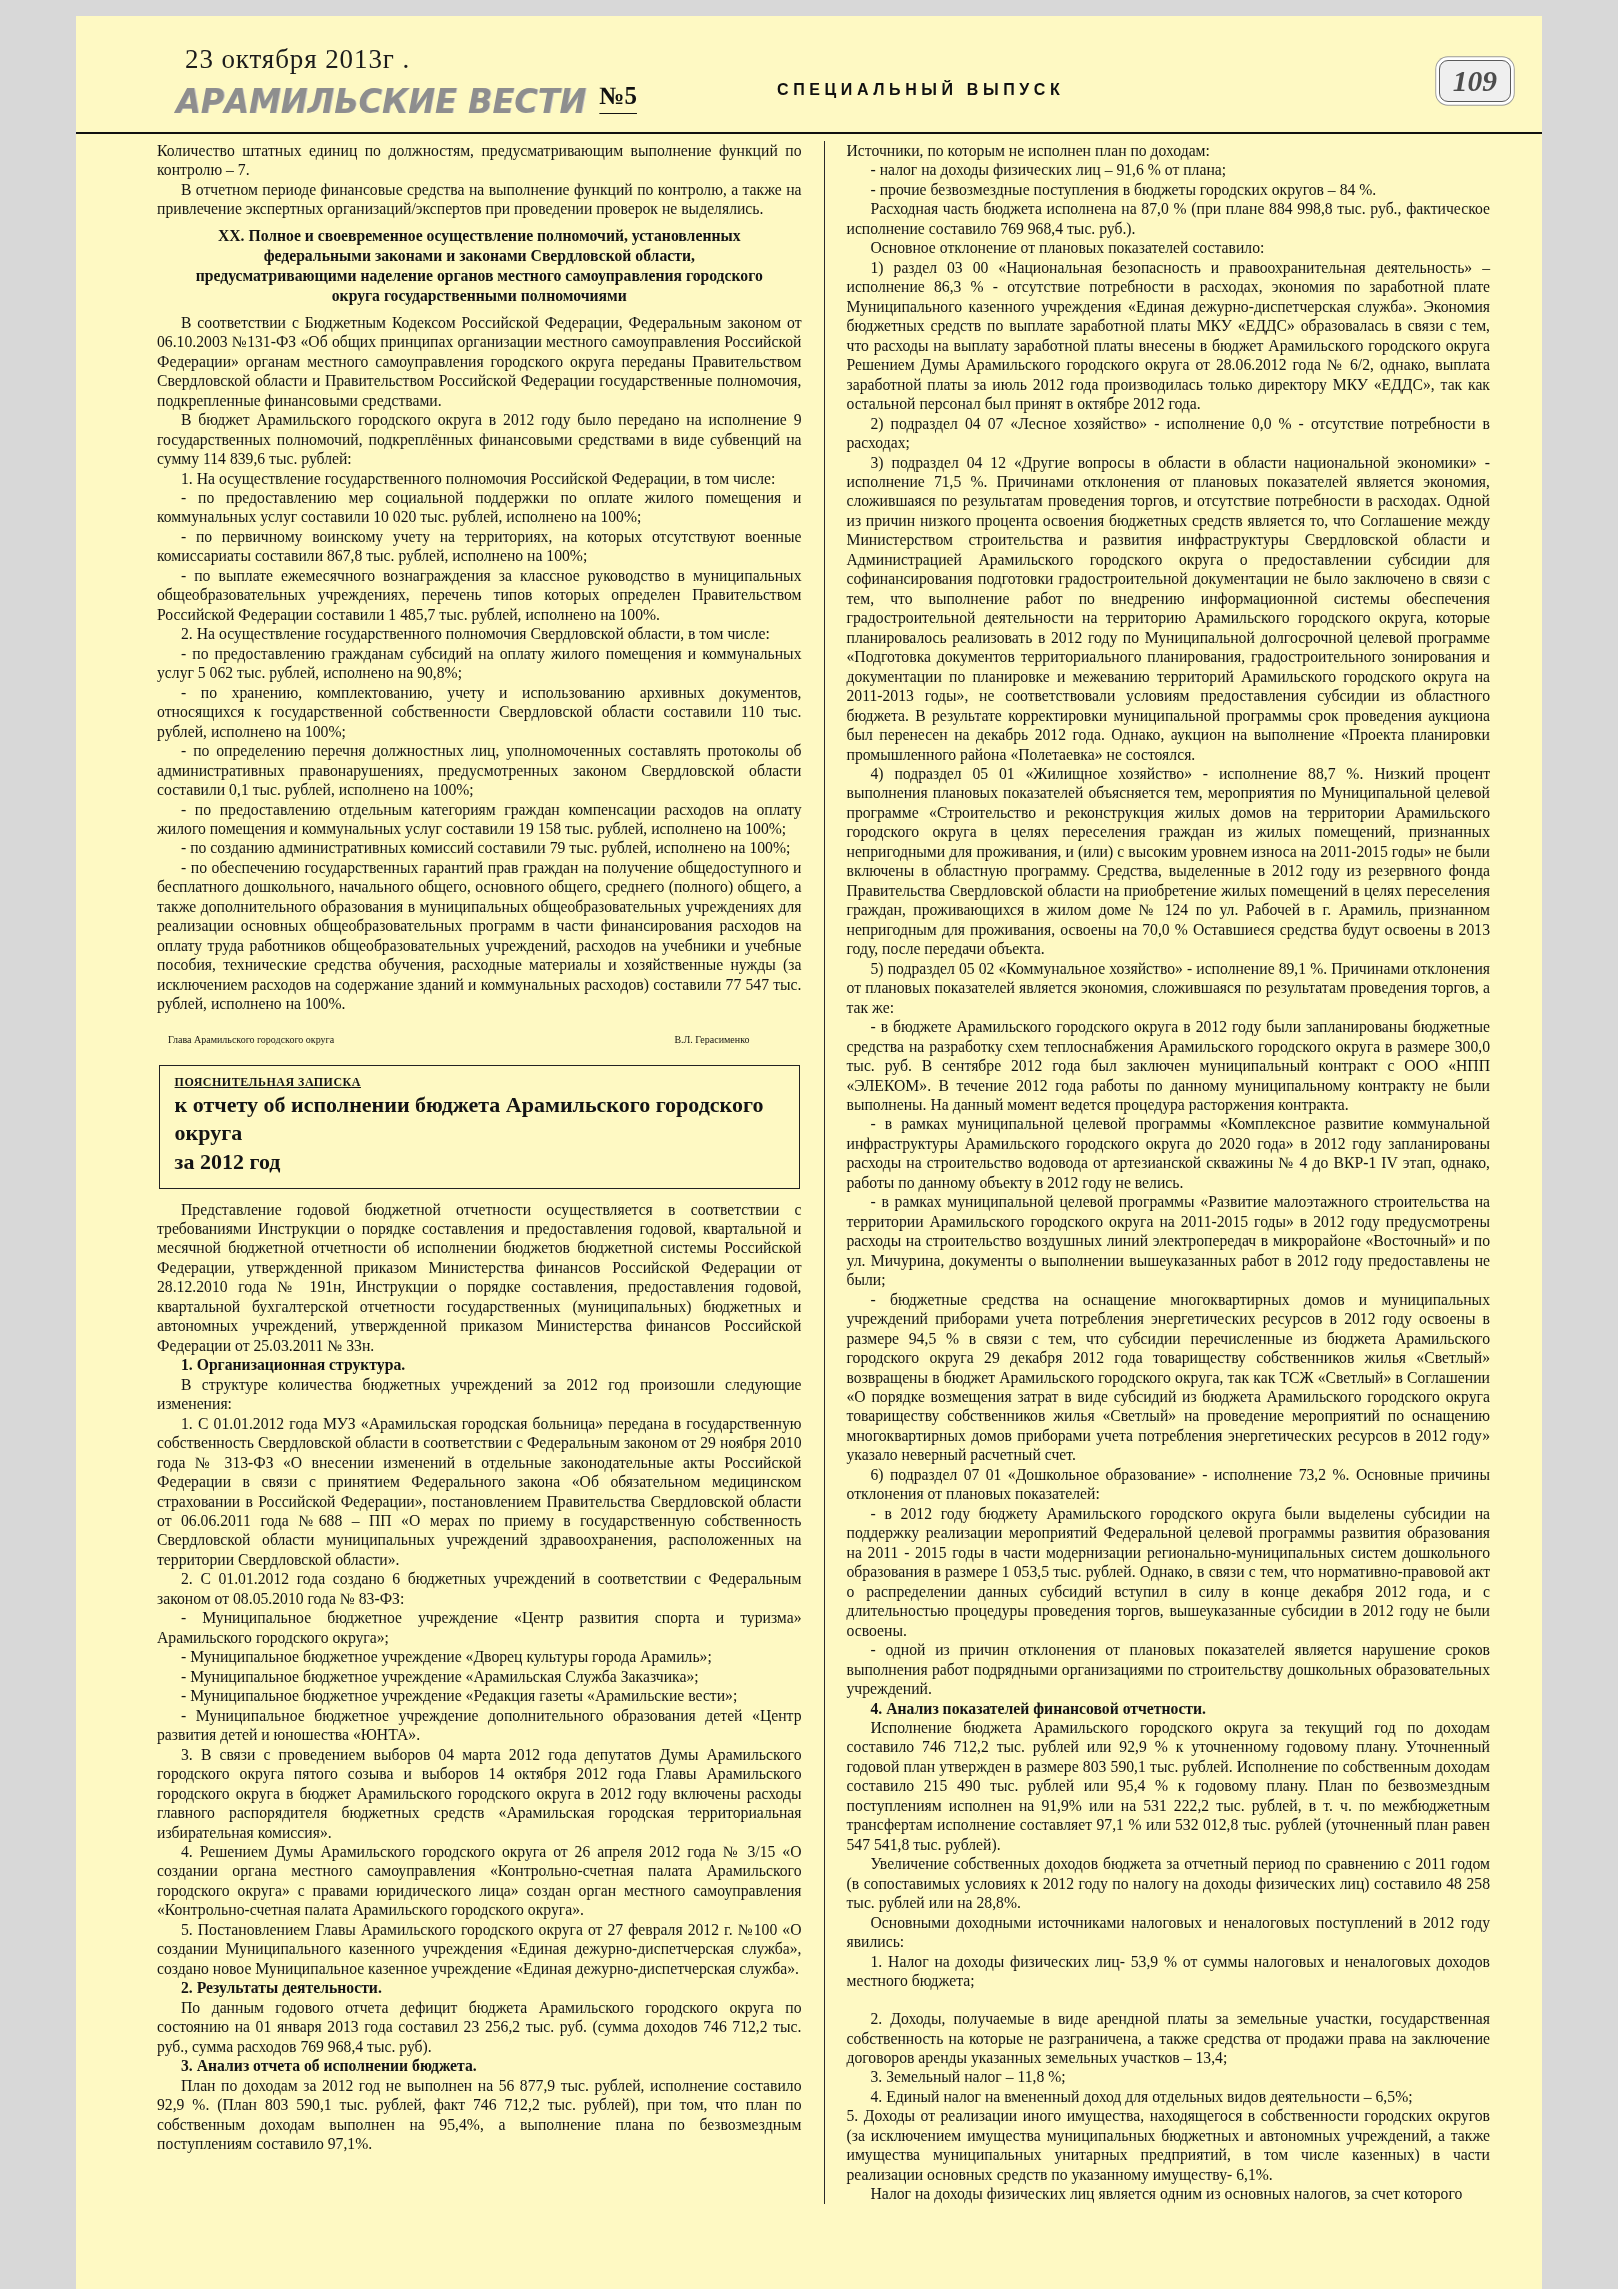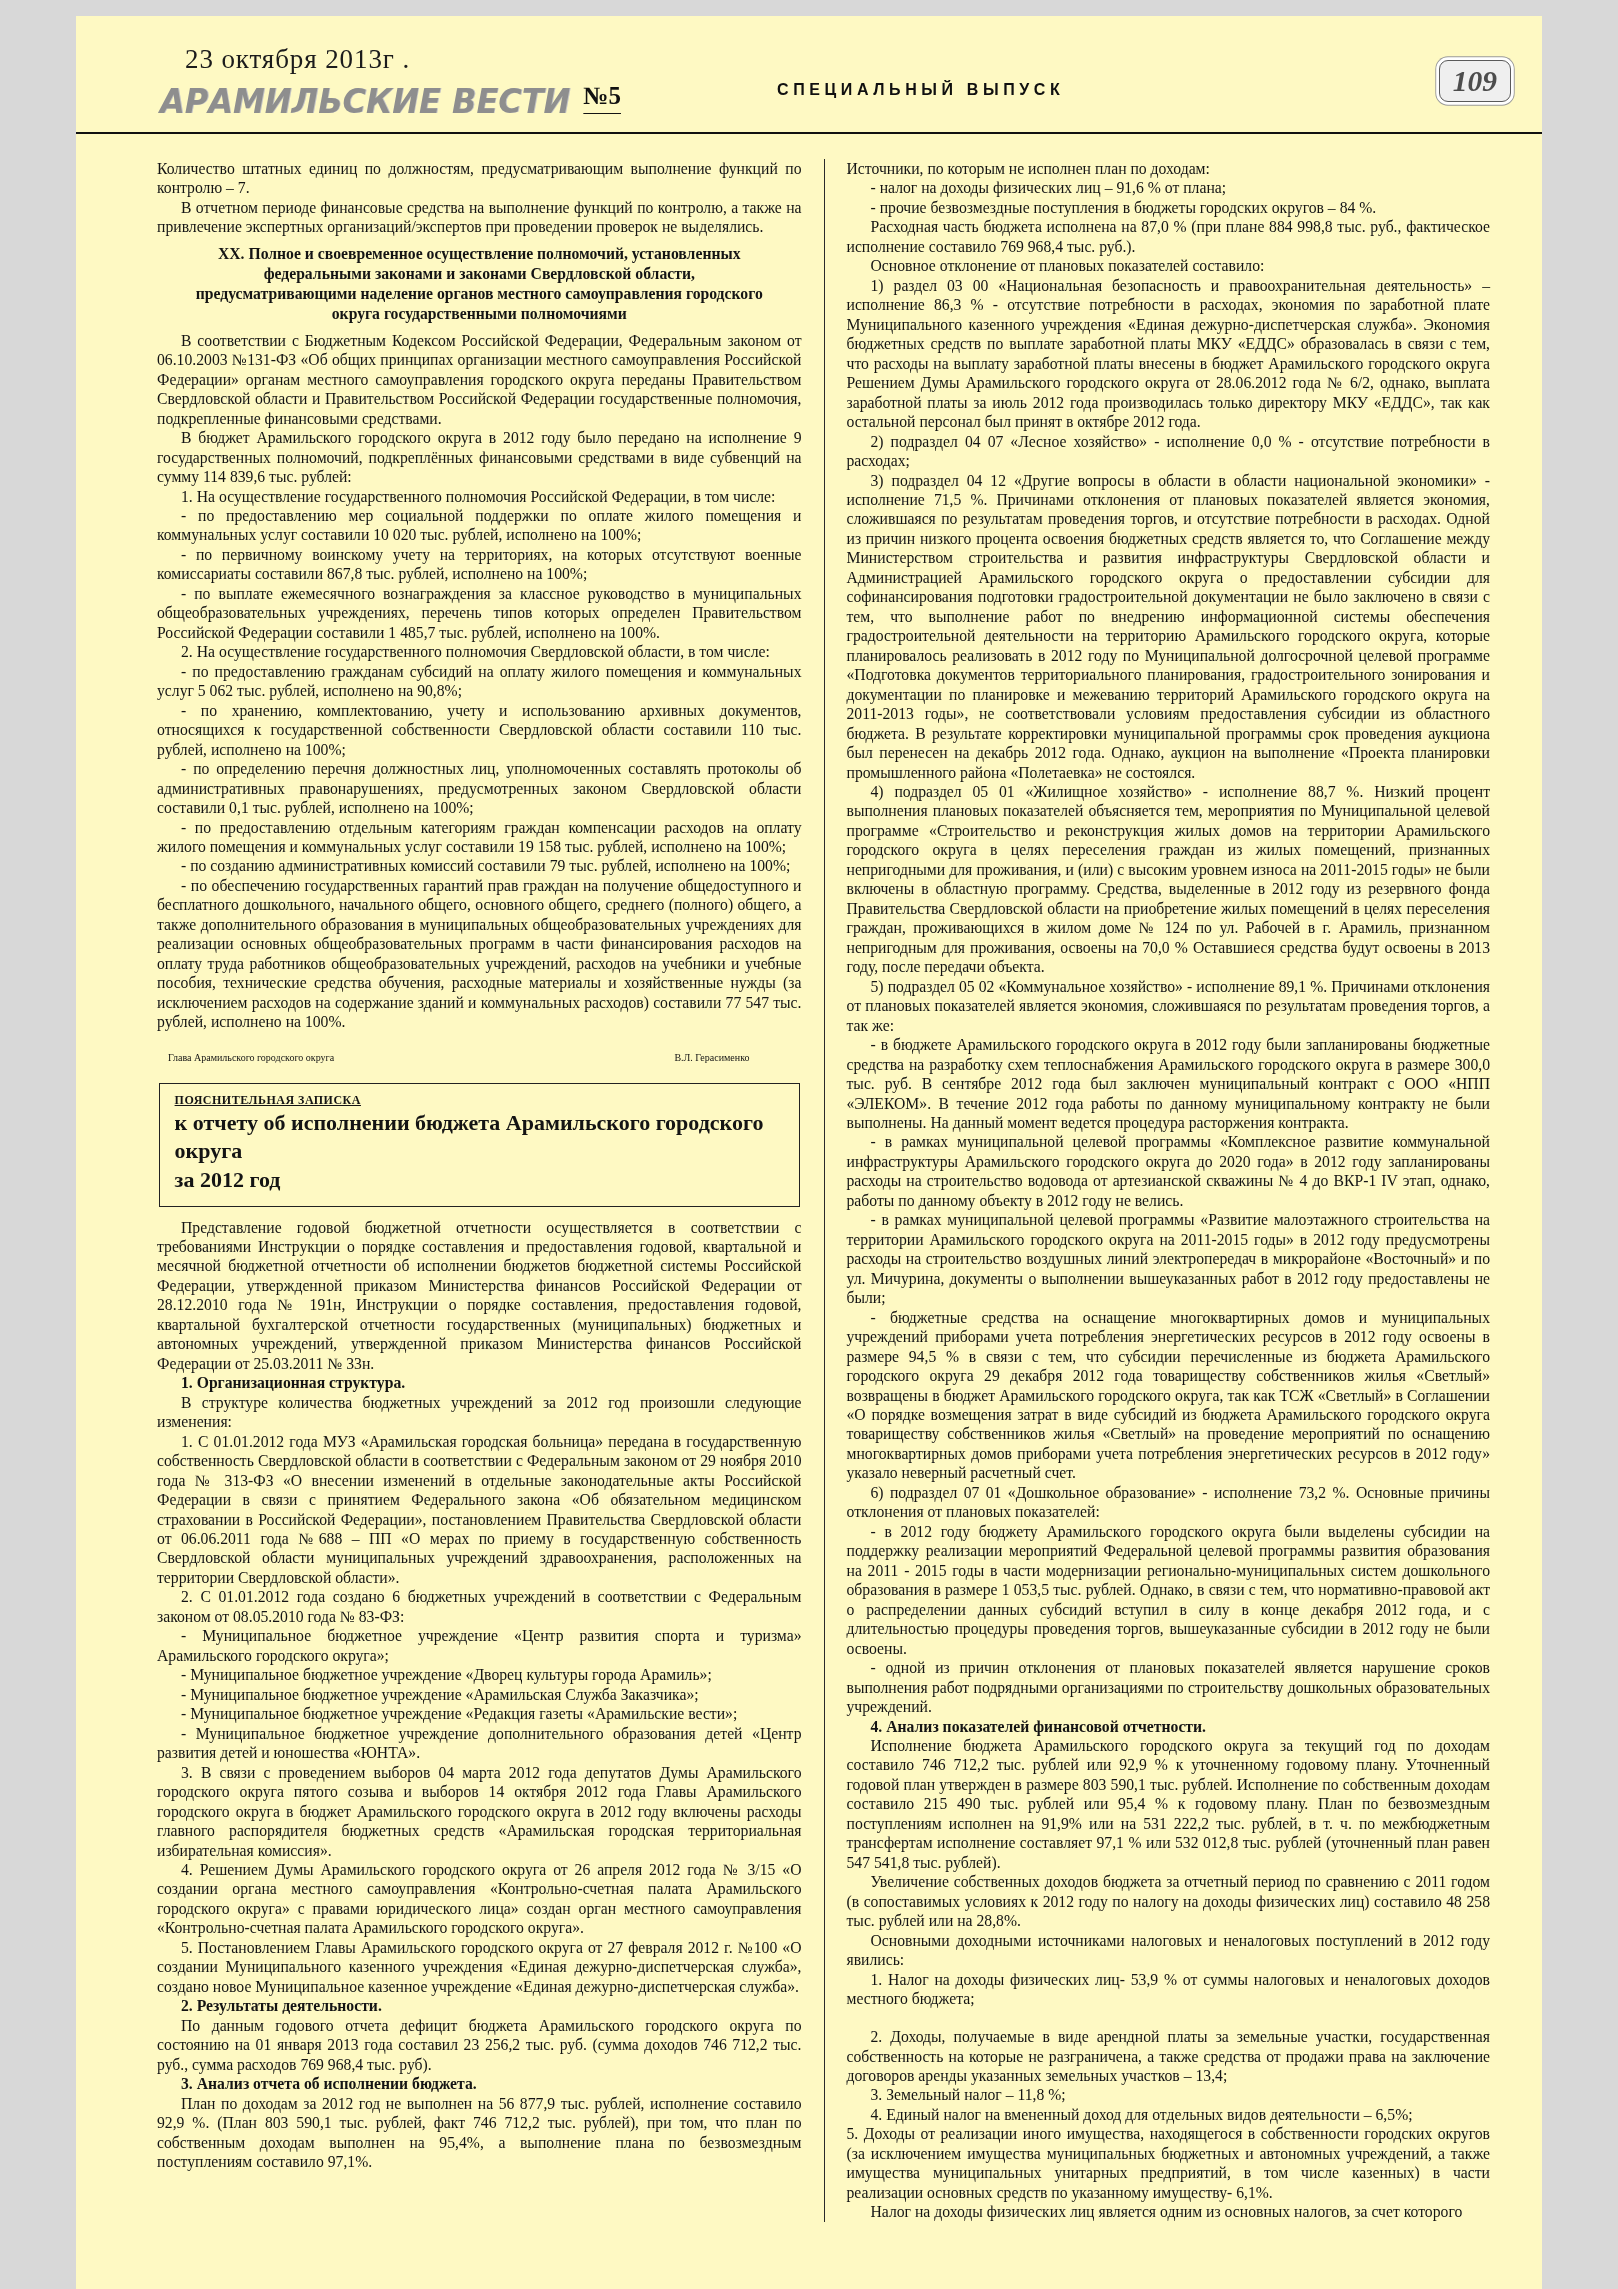--- a/index.html
+++ b/index.html
@@ -18,21 +18,21 @@
     position:relative;
     height:118px;
     border-bottom:2.8px solid #111;
     padding:0 37px 0 92px;
     box-sizing:border-box;
   }
   .date{
     position:absolute; left:109px; top:28px;
     font-size:27px; letter-spacing:0.9px; color:#1c1c1c;
   }
-  .logo-row{ position:absolute; left:84px; top:66px; white-space:nowrap;text-decoration:underline;}
+  .logo-row{ position:absolute; left:100px; top:66px; white-space:nowrap;text-decoration:underline;}
   .logo{
     font-family:"DejaVu Sans", sans-serif;
     font-style:italic; font-weight:bold;
     font-size:32px; letter-spacing:0px;
     color:#8e8e8e;
     text-shadow:0.9px 0.9px 0 #c4c4c4;
     display:inline-block; transform:scaleY(1.05);
   }
   .issue{
     font-family:"Liberation Serif", serif;
@@ -52,21 +52,21 @@
     border-radius:9px;
     background:#efefef;
     padding:3.7px 13px;
     font-family:"Liberation Serif", serif;
     font-style:italic; font-weight:bold;
     font-size:29.5px; color:#4d4d4d;
   }
   
   .columns{
     display:flex;
-    padding:25px 52px 0 81px;
+    padding:7px 52px 0 81px;
     box-sizing:border-box;
   }
   .col{ width:50%; box-sizing:border-box; }
   .col-left{ padding-right:22px; }
   .col-right{ border-left:1.4px solid #2a2a2a; padding-left:22px; }
 
   .col p{ margin:0; font-size:15.7px; line-height:1.24; text-align:justify; hyphens:auto; }
   p.body{ text-indent:24px; }
   p.flush{ text-indent:0; }
   p.body-gap{ text-indent:24px; margin-top:18.5px; }

